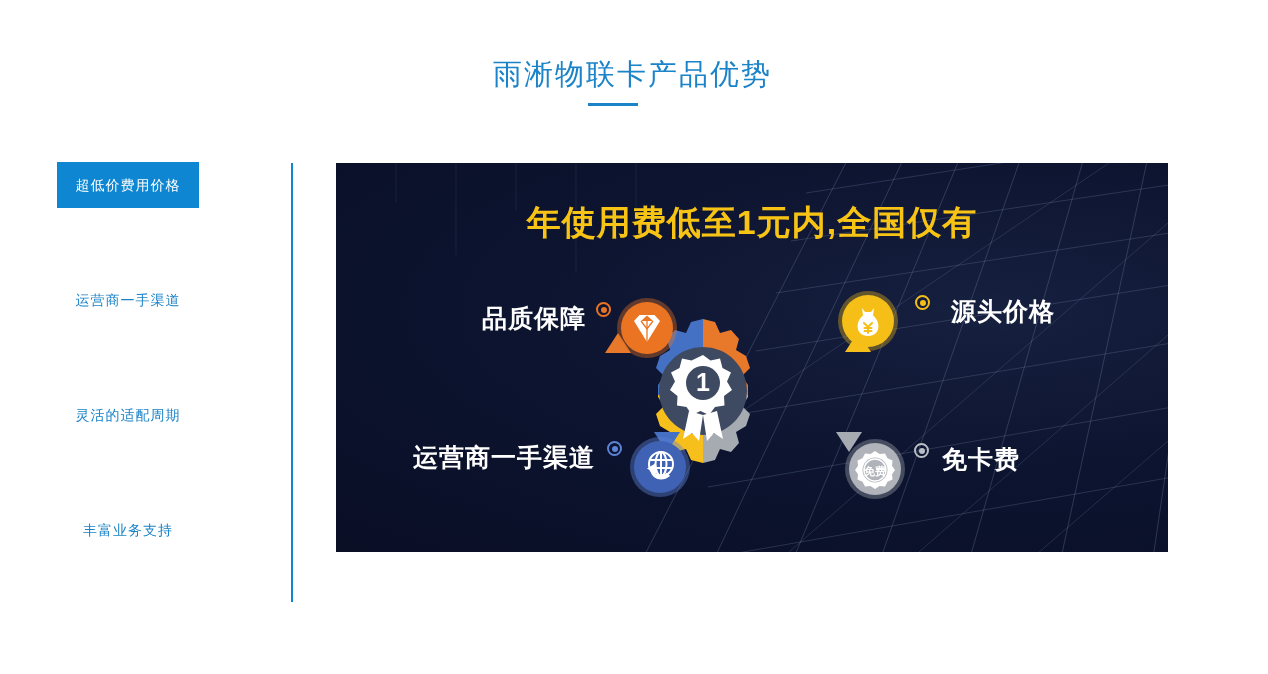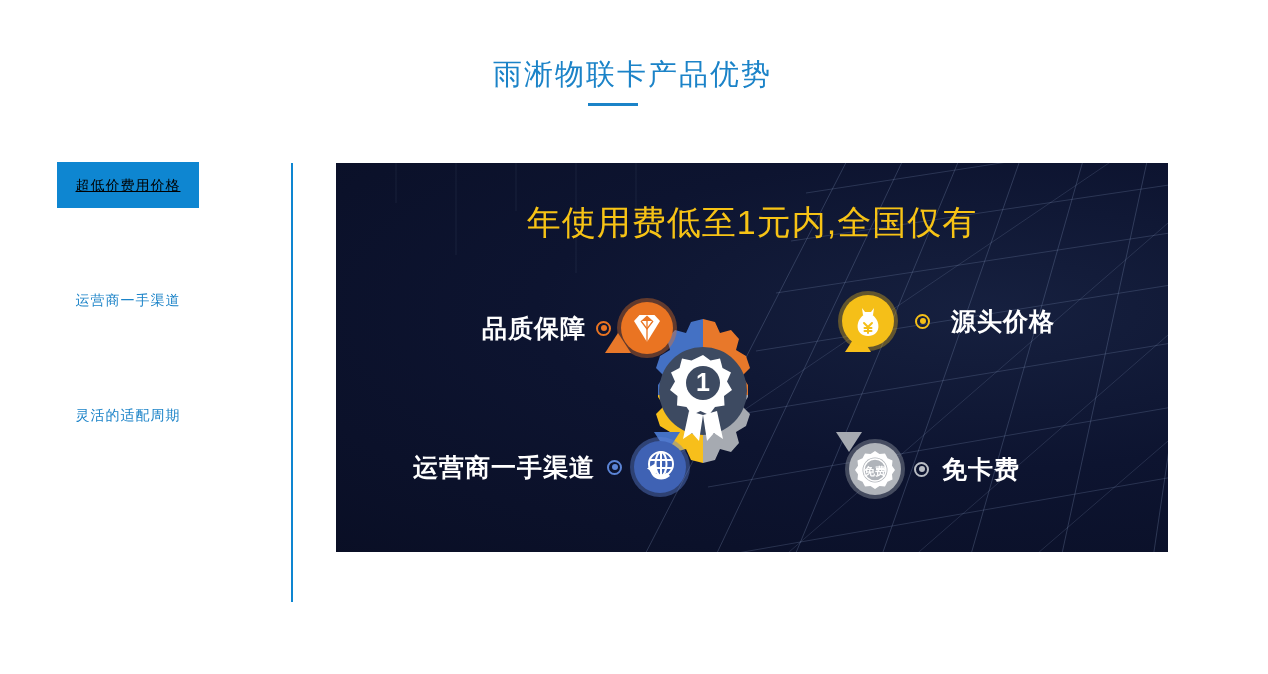--- a/index.html
+++ b/index.html
@@ -57,22 +57,21 @@
     letter-spacing: 1px;
     box-sizing: border-box;
     cursor: pointer;
     user-select: none;
   }
   .tab-item + .tab-item {
     margin-top: 69px;
   }
   .tab-item.active {
     background: #0e86d1;
-    color: #000000;
-    text-decoration: underline;
+    color: #ffffff;
   }
 
   .rail-divider {
     position: absolute;
     left: 291px;
     top: 163px;
     width: 2px;
     height: 439px;
     background: #0e86d1;
   }
@@ -95,40 +94,39 @@
     opacity: 0.95;
   }
 
   .banner-headline {
     position: absolute;
     left: 0;
     top: 37px;
     width: 832px;
     text-align: center;
     font-size: 34px;
-    font-weight: normal;
+    font-weight: bold;
     color: #f7c315;
     letter-spacing: 1px;
     white-space: nowrap;
   }
 
   
   .gear-wrap {
     position: absolute;
     left: 287px;
     top: 152px;
     width: 160px;
     height: 160px;
   }
 
   
   .feature {
     position: absolute;
     display: flex;
-    align-items: center;
     white-space: nowrap;
   }
   .feature-label {
     font-size: 25px;
     font-weight: bold;
     color: #ffffff;
     letter-spacing: 1px;
   }
   .bullet {
     width: 15px;
@@ -190,20 +188,21 @@
 
 <div class="page-title-wrap">
   <div class="page-title">雨淅物联卡产品优势</div>
   <div class="title-underline"></div>
 </div>
 
 <div class="tab-rail">
   <div class="tab-item active">超低价费用价格</div>
   <div class="tab-item">运营商一手渠道</div>
   <div class="tab-item">灵活的适配周期</div>
+  <div class="tab-item">丰富业务支持</div>
 </div>
 <div class="rail-divider"></div>
 
 <div class="banner">
 
   <svg class="banner-mesh" width="832" height="389" viewBox="0 0 832 389" preserveAspectRatio="none">
     <g stroke="#8fa3c8" stroke-width="0.9" fill="none" opacity="0.30">
       <path d="M520 -20 L300 409"></path>
       <path d="M575 -20 L372 409"></path>
       <path d="M630 -20 L452 409"></path>

